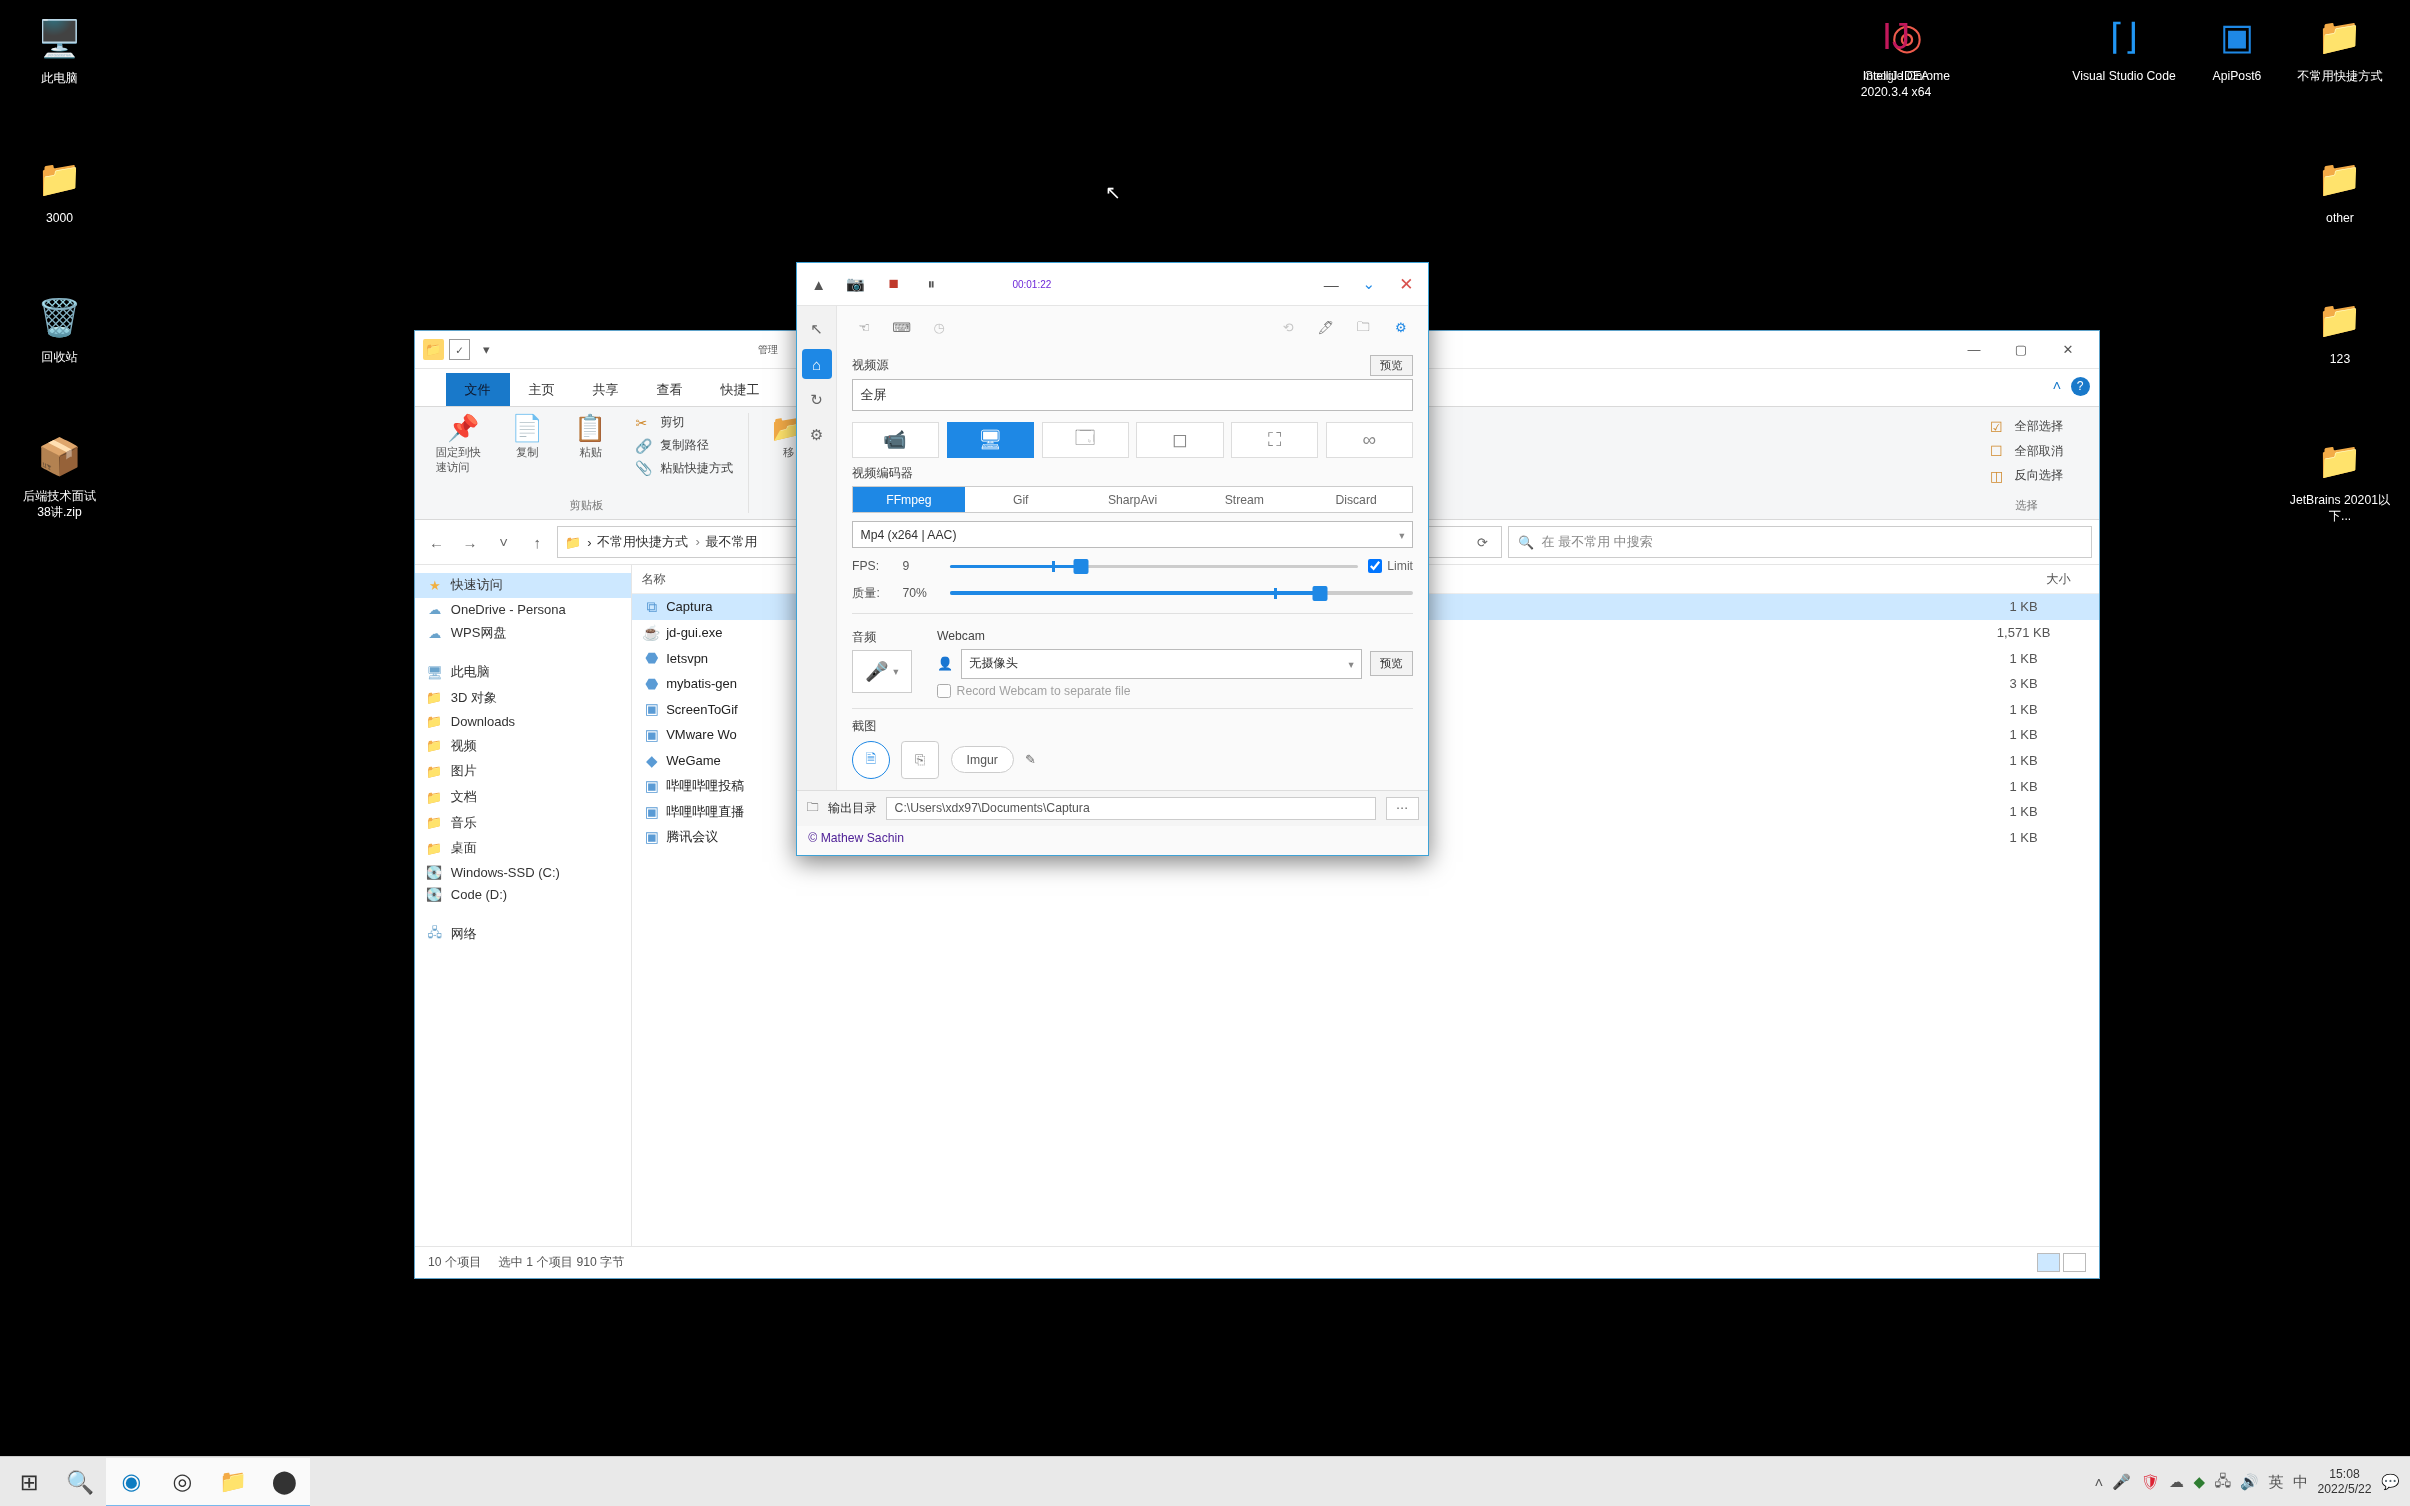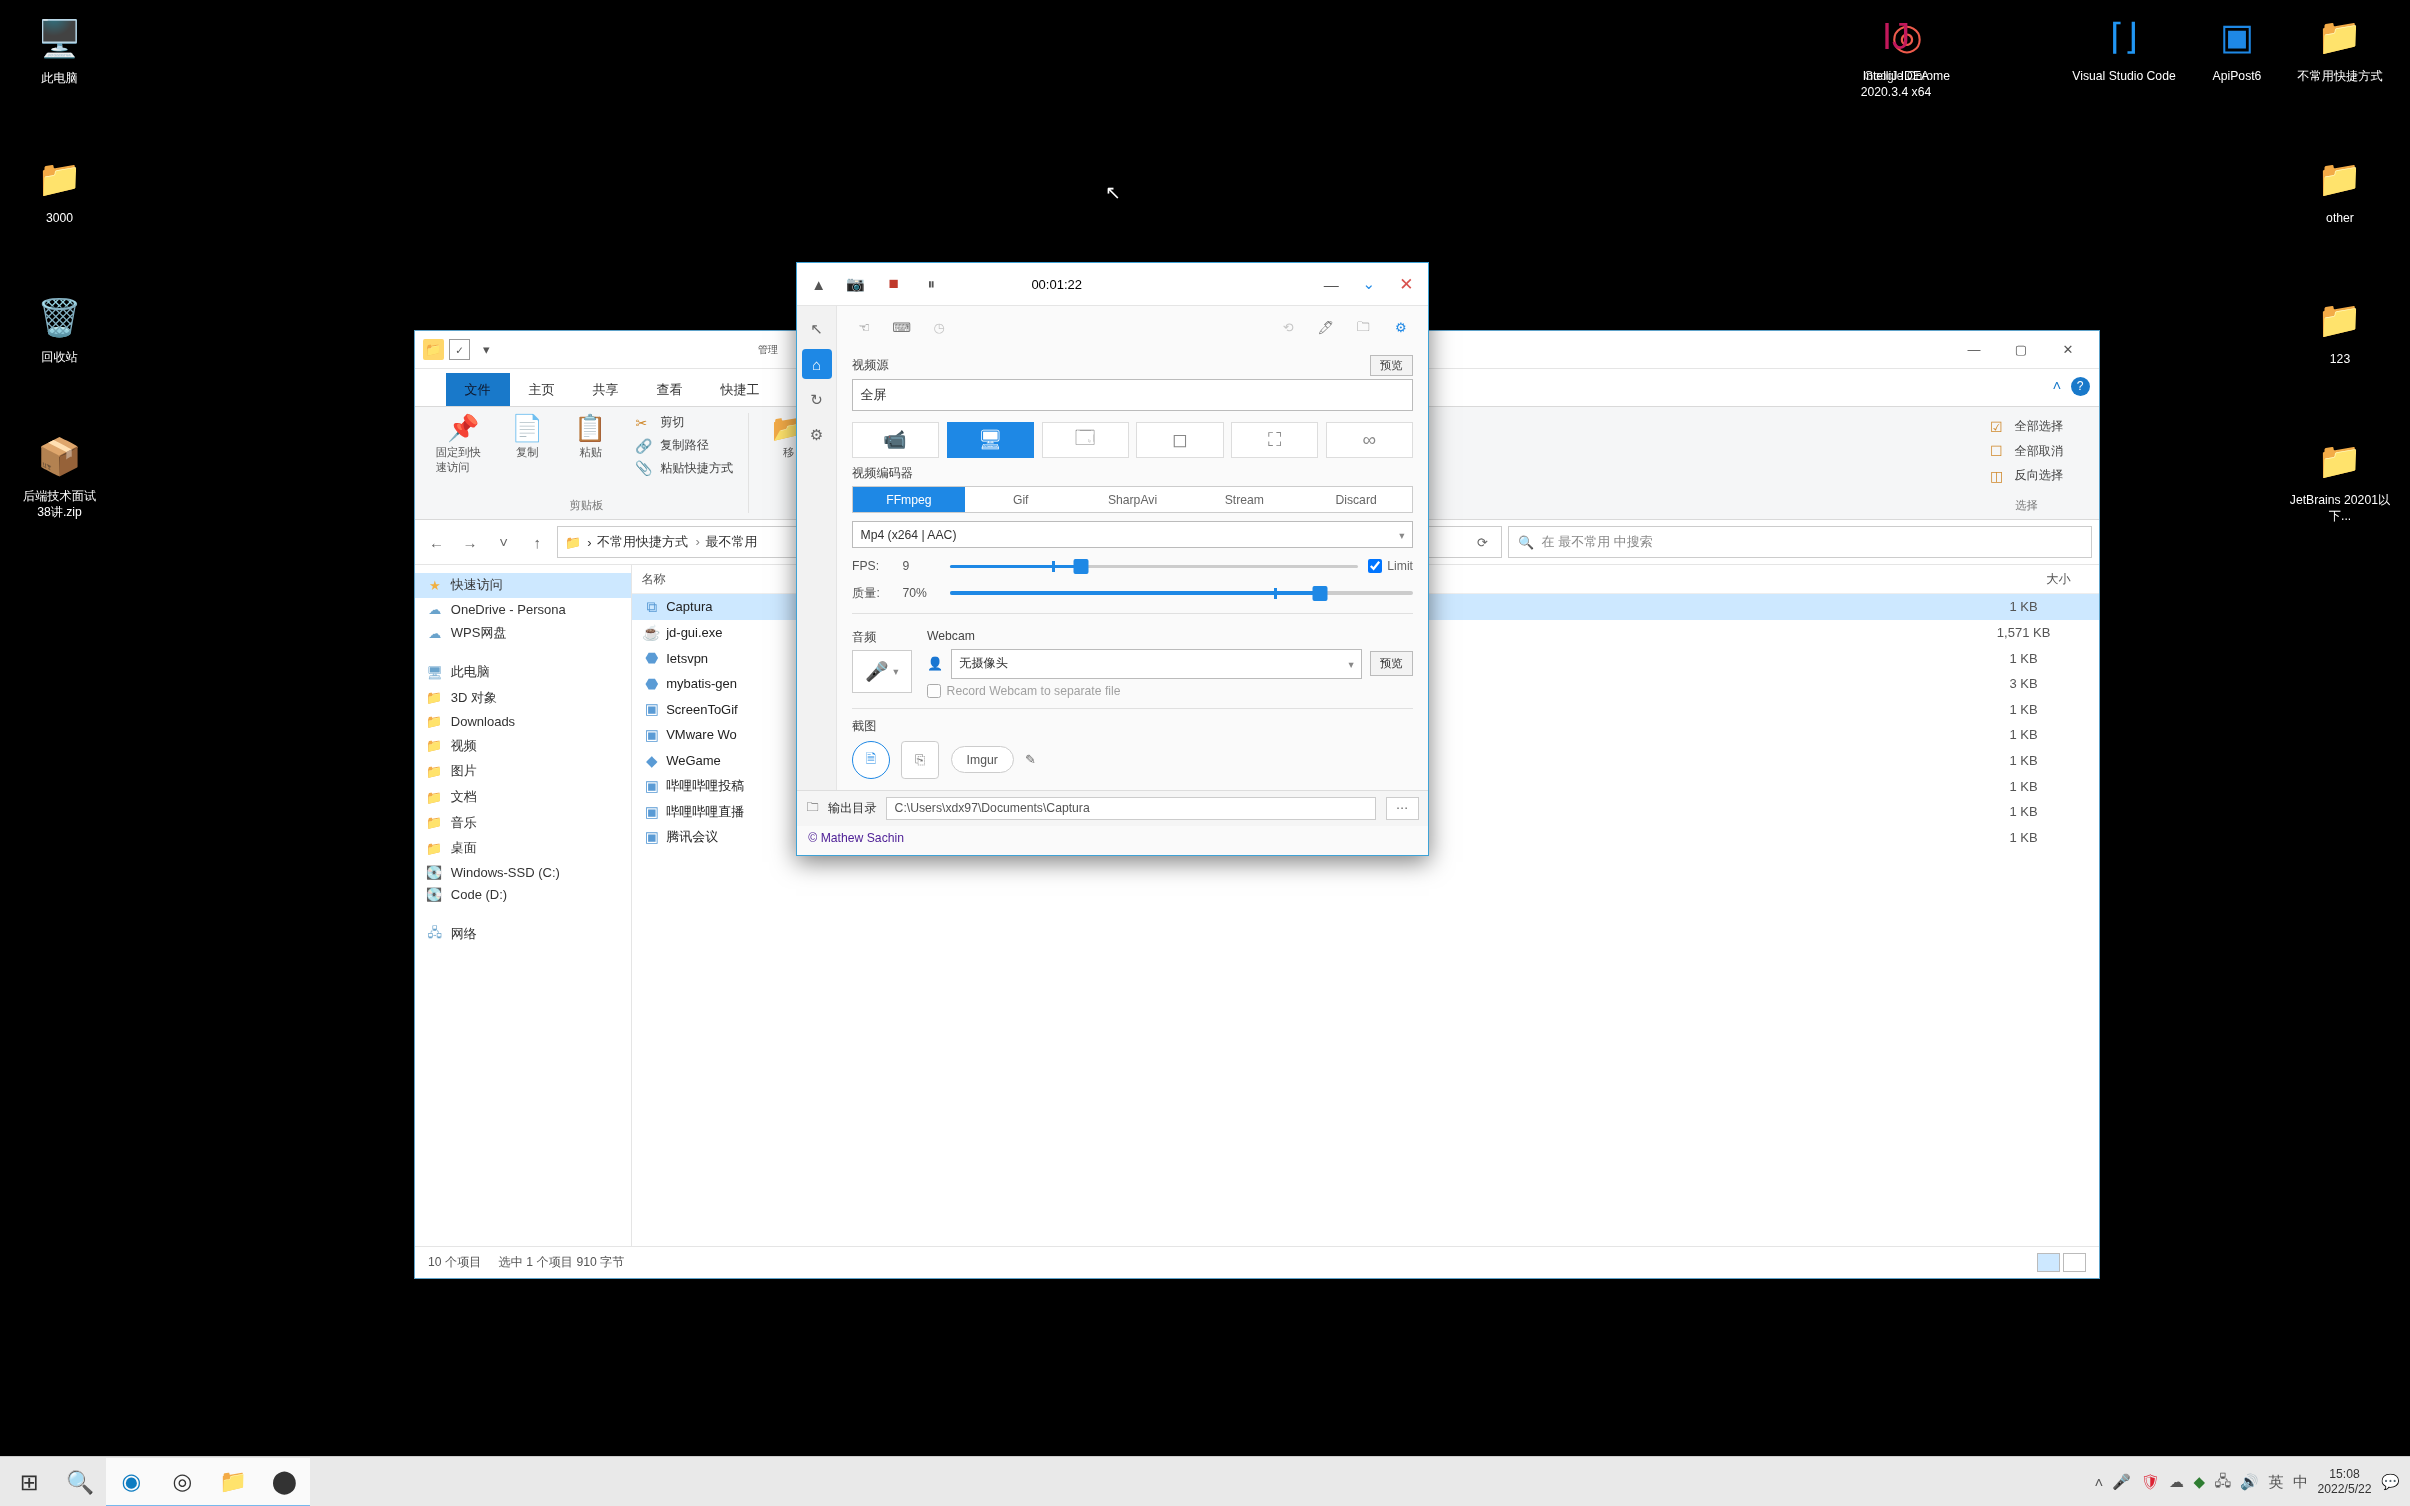--- a/index.html
+++ b/index.html
@@ -58,21 +58,21 @@
 .explorer .filelist .row .sz { width:113px; text-align:center; padding-right:19px; color:#555; }
 .explorer .status { height:32px; border-top:0.9px solid #e5e5e5; display:flex; align-items:center; padding:0 13px; font-size:12.2px; color:#555; gap:17px; }
 .explorer .status .viewbtns { margin-left:auto; display:flex; gap:3.8px; }
 .explorer .status .viewbtns span{ width:22.6px; height:19px; border:0.9px solid #bbb; display:inline-block; }
 
 
 .captura { position:absolute; left:796px; top:262px; width:633px; background:#fafafa; border:0.9px solid #3ea2d6; box-shadow:0 5.6px 22.6px rgba(0,0,0,.5); font-size:13px; color:#333; }
 .captura .top { height:43px; display:flex; align-items:center; padding:0 9.4px; gap:13px; border-bottom:0.9px solid #e5e5e5; background:#fff; }
 .captura .top .ic { width:24.5px; height:24.5px; display:flex; align-items:center; justify-content:center; color:#555; font-size:15px; cursor:pointer; border-radius:2.8px; }
 .captura .top .rec { color:#c0392b; font-size:17px; }
-.captura .top .time { margin-left:75px; margin-right:auto; font-size:13px; color:#000000; }
+.captura .top .time { margin-left:56px; margin-right:auto; font-size:10px; color:#6d28d9; }
 .captura .top .close { color:#d9534f; font-size:17px; }
 .captura .main { display:flex; }
 .captura .leftnav { width:40px; background:#f2f2f2; border-right:0.9px solid #e5e5e5; display:flex; flex-direction:column; align-items:center; padding:7.5px 0; gap:5.6px; }
 .captura .leftnav .nv { width:30px; height:30px; display:flex; align-items:center; justify-content:center; color:#666; border-radius:3.8px; cursor:pointer; font-size:15px; }
 .captura .leftnav .nv.active { background:#1e88e5; color:#fff; }
 .captura .content { flex:1; padding:9.4px 15px 5.6px; }
 .captura .toolbar2 { display:flex; align-items:center; gap:13px; padding-bottom:9.4px; }
 .captura .toolbar2 .ic { width:24.5px; height:24.5px; display:flex; align-items:center; justify-content:center; color:#777; cursor:pointer; }
 .captura .toolbar2 .spacer { flex:1; }
 .captura .toolbar2 .gear { color:#1e88e5; }
@@ -90,21 +90,21 @@
 .captura .slider-row { display:flex; align-items:center; gap:9.4px; margin:11.3px 0; font-size:12.2px; color:#555; }
 .captura .slider-row .lab { width:41px; }
 .captura .slider-row .val { width:38px; }
 .captura .slider { flex:1; height:3.8px; background:#ccc; position:relative; border-radius:1.9px; }
 .captura .slider .fill { position:absolute; left:0; top:0; bottom:0; background:#1e88e5; border-radius:1.9px; }
 .captura .slider .thumb { position:absolute; top:-5.6px; width:15px; height:15px; background:#1e88e5; border-radius:1.9px; transform:translateX(-50%); }
 .captura .slider .mark { position:absolute; top:-3.8px; width:2.8px; height:11.3px; background:#1e88e5; }
 .captura .chk { display:flex; align-items:center; gap:5.6px; font-size:12.2px; color:#666; }
 .captura .chk input { width:14px; height:14px; }
 .captura hr { border:none; border-top:0.9px solid #e0e0e0; margin:9.4px 0; }
-.captura .audio-row { display:flex; gap:15px; align-items:flex-start; }
+.captura .audio-row { display:flex; gap:25px; align-items:flex-start; }
 .captura .audio-box { width:60px; height:43px; border:0.9px solid #ccc; display:flex; align-items:center; justify-content:center; gap:3.8px; background:#fff; cursor:pointer; }
 .captura .audio-box .mic { color:#1e88e5; font-size:19px; }
 .captura .webcam-col { flex:1; }
 .captura .webcam-row { display:flex; gap:7.5px; align-items:center; margin:5.6px 0; }
 .captura .webcam-row .dropdown { flex:1; }
 .captura .outbar { display:flex; align-items:center; border-top:0.9px solid #ddd; padding:5.6px 9.4px; gap:9.4px; background:#f5f5f5; font-size:12.2px; }
 .captura .outbar .path { flex:1; border:0.9px solid #ccc; padding:3.8px 7.5px; background:#fff; color:#555; }
 .captura .outbar .dots { border:0.9px solid #ccc; padding:3.8px 9.4px; background:#fff; cursor:pointer; color:#666; }
 .captura .credit { padding:5.6px 11.3px 9.4px; font-size:12.2px; color:#4c1d95; }
 .shot-row { display:flex; gap:11.3px; align-items:center; margin:5.6px 0; }

